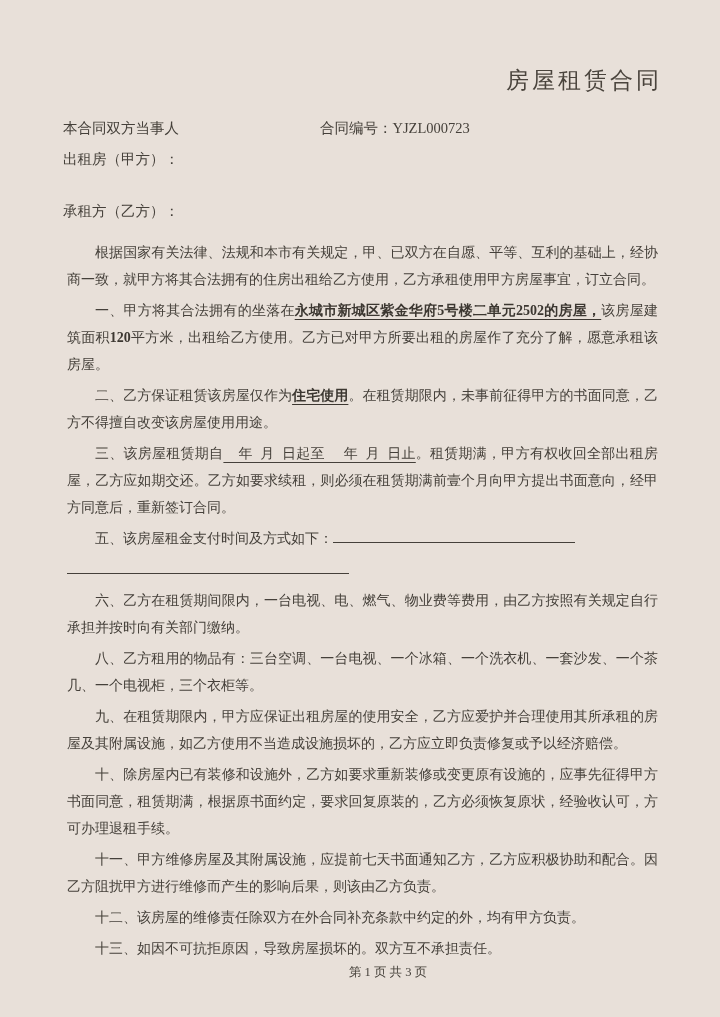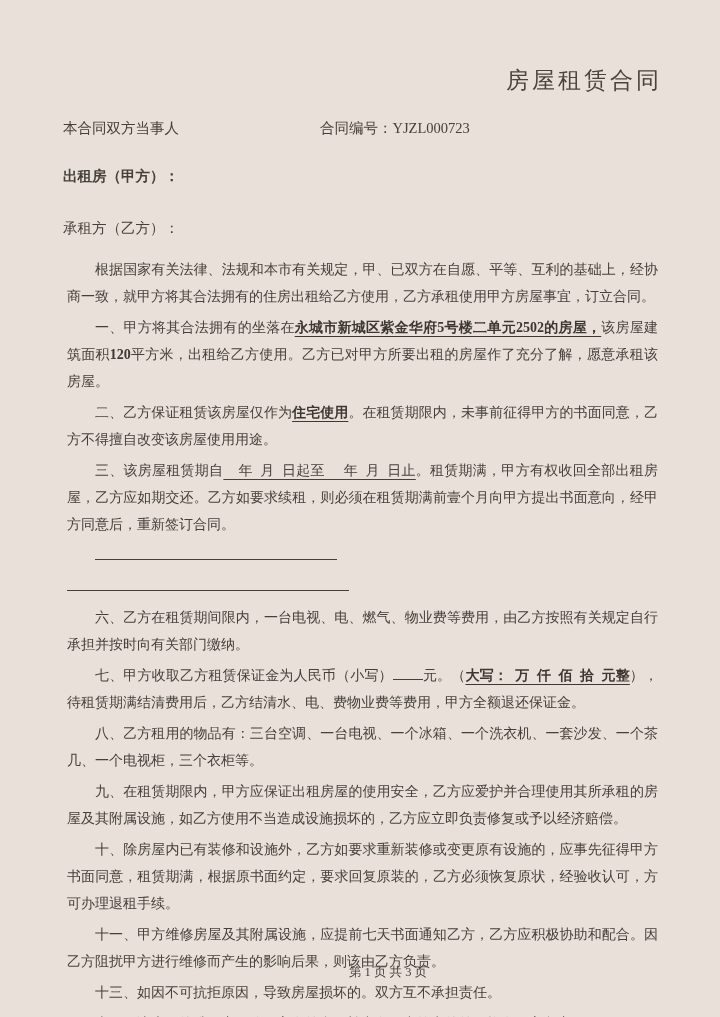--- a/index.html
+++ b/index.html
@@ -36,21 +36,21 @@
   .contract-no {
     position: absolute;
     left: 257px;
     top: 0;
     white-space: pre;
   }
   .party-line {
     font-size: 14.5px;
     line-height: 20px;
   }
-  .lessor-line { margin-top: 28px; font-weight: bold; }
+  .lessor-line { margin-top: 11px; }
   .lessee-line { margin-top: 32px; }
   .body {
     margin-top: 18px;
     font-size: 14px;
     line-height: 27px;
     text-align: justify;
   }
   .para {
     margin: 4px;
     text-indent: 2em;
@@ -94,28 +94,27 @@
 
   <div class="party-line lessor-line">出租房（甲方）：</div>
 
   <div class="party-line lessee-line">承租方（乙方）：</div>
 
   <div class="body">
       <p class="para"><span>根据国家有关法律、法规和本市有关规定，甲、已双方在自愿、平等、互利的基础上，经协商一致，就甲方将其合法拥有的住房出租给乙方使用，乙方承租使用甲方房屋事宜，订立合同。</span></p>
       <p class="para"><span>一、甲方将其合法拥有的坐落在</span><span class="b u">永城市新城区紫金华府5号楼二单元2502的房屋，</span><span>该房屋建筑面积</span><span class="b">120</span><span>平方米，出租给乙方使用。乙方已对甲方所要出租的房屋作了充分了解，愿意承租该房屋。</span></p>
       <p class="para"><span>二、乙方保证租赁该房屋仅作为</span><span class="b u">住宅使用</span><span>。在租赁期限内，未事前征得甲方的书面同意，乙方不得擅自改变该房屋使用用途。</span></p>
       <p class="para"><span>三、该房屋租赁期自</span><span class="u">    年  月  日起至     年  月  日止</span><span>。租赁期满，甲方有权收回全部出租房屋，乙方应如期交还。乙方如要求续租，则必须在租赁期满前壹个月向甲方提出书面意向，经甲方同意后，重新签订合同。</span></p>
-      <p class="para"><span class="u blank" style="width: 242px;"></span></p>
+      <p class="para"><span>五、该房屋租金支付时间及方式如下：</span><span class="u blank" style="width: 242px;"></span></p>
       <p class="para no-indent"><span class="u blank" style="width: 282px;"></span></p>
       <p class="para"><span>六、乙方在租赁期间限内，一台电视、电、燃气、物业费等费用，由乙方按照有关规定自行承担并按时向有关部门缴纳。</span></p>
-      <p class="para"><span>七、甲方收取乙方租赁保证金为人民币（小写）</span><span class="u blank" style="width: 30px;"></span><span>元。（</span><span class="b u">大写：  万  仟  佰  拾  元整</span><span>），待租赁期满结清费用后，乙方结清水、电、费物业费等费用，甲方全额退还保证金。</span></p>
       <p class="para"><span>八、乙方租用的物品有：三台空调、一台电视、一个冰箱、一个洗衣机、一套沙发、一个茶几、一个电视柜，三个衣柜等。</span></p>
       <p class="para"><span>九、在租赁期限内，甲方应保证出租房屋的使用安全，乙方应爱护并合理使用其所承租的房屋及其附属设施，如乙方使用不当造成设施损坏的，乙方应立即负责修复或予以经济赔偿。</span></p>
       <p class="para"><span>十、除房屋内已有装修和设施外，乙方如要求重新装修或变更原有设施的，应事先征得甲方书面同意，租赁期满，根据原书面约定，要求回复原装的，乙方必须恢复原状，经验收认可，方可办理退租手续。</span></p>
       <p class="para"><span>十一、甲方维修房屋及其附属设施，应提前七天书面通知乙方，乙方应积极协助和配合。因乙方阻扰甲方进行维修而产生的影响后果，则该由乙方负责。</span></p>
+      <p class="para"><span>十二、该房屋的维修责任除双方在外合同补充条款中约定的外，均有甲方负责。</span></p>
       <p class="para"><span>十三、如因不可抗拒原因，导致房屋损坏的。双方互不承担责任。</span></p>
-      <p class="para"><span>十二、该房屋的维修责任除双方在外合同补充条款中约定的外，均有甲方负责。</span></p>
       <p class="para"></p>
     </div>
 
   <div class="page-footer">第 1 页 共 3 页</div>
 
 </div>
 
 </body></html>

